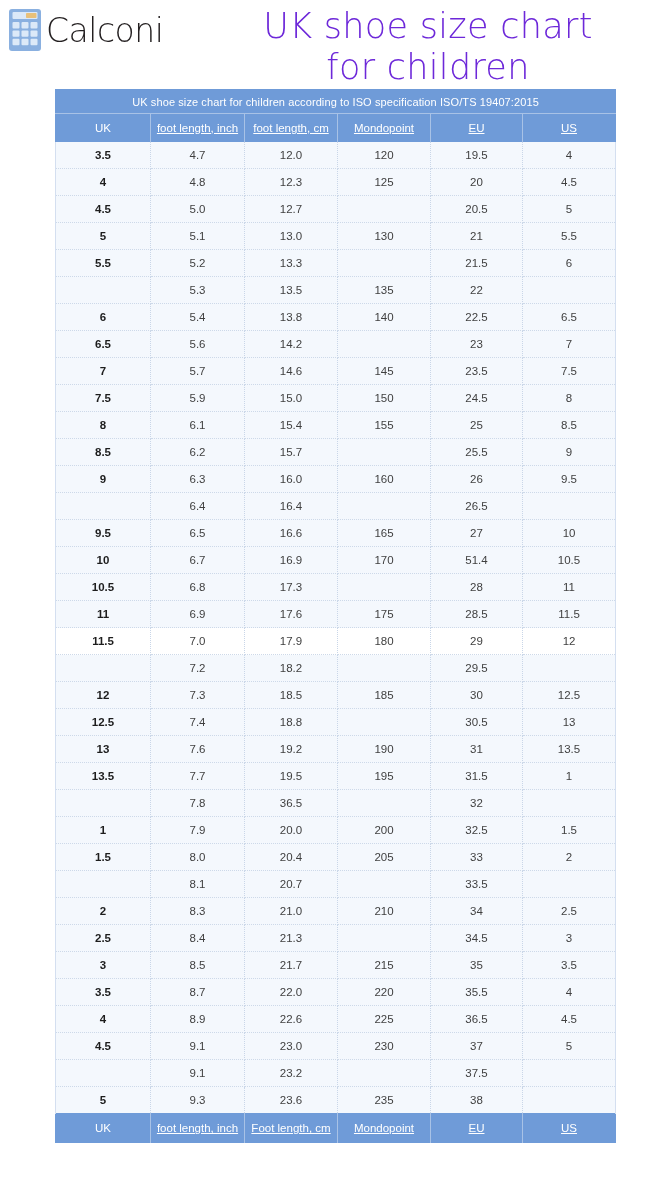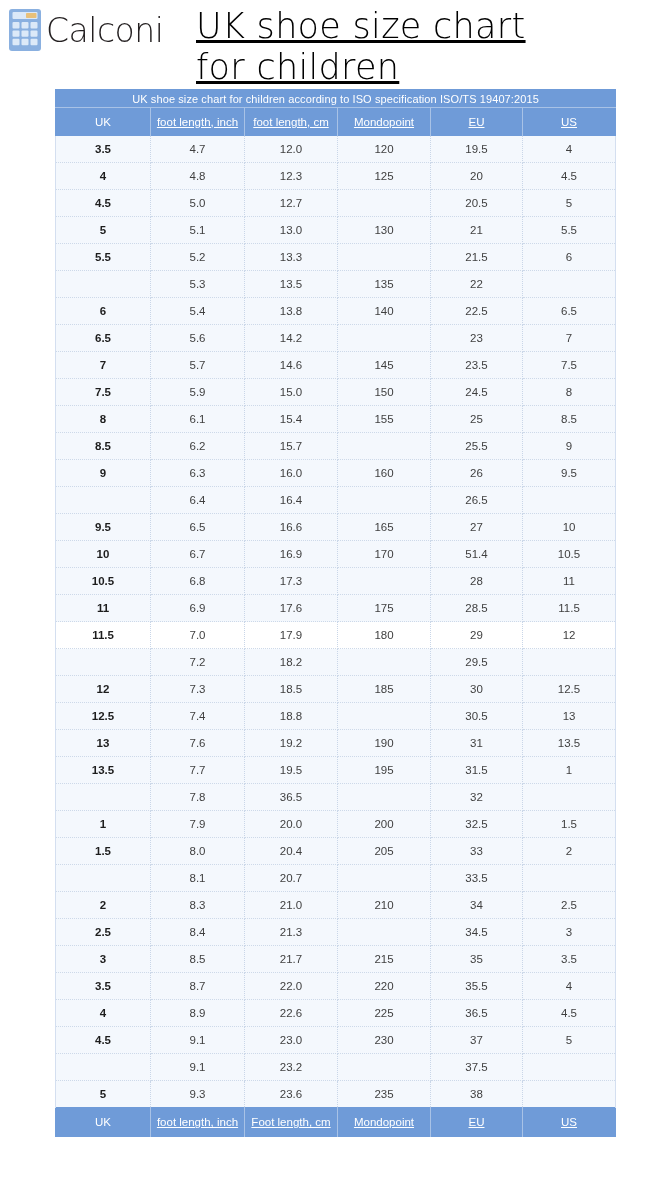--- a/index.html
+++ b/index.html
@@ -45,27 +45,27 @@
     letter-spacing: -0.5px;
     line-height: 1;
     white-space: nowrap;
   }
 
   .page-title {
     position: absolute;
     left: 196px;
     right: 10px;
     top: 6px;
+    text-align: center;
     font-family: "DejaVu Sans", sans-serif;
     font-size: 35px;
     font-weight: 300;
-    color: #000000;
+    color: #6d28d9;
     line-height: 1.18;
     letter-spacing: 0.3px;
-    text-decoration: underline;
   }
   .page-title .t-line { display: block; }
 
   
   .table-wrap {
     position: absolute;
     left: 55px;
     top: 89px;
     width: 560px;
   }
@@ -84,21 +84,21 @@
   table.size-chart col.c-mp   { width: 93px; }
   table.size-chart col.c-eu   { width: 92px; }
   table.size-chart col.c-us   { width: 93px; }
 
   .banner-cell {
     background: #6f9bd8;
     color: #ffffff;
     font-size: 11px;
     font-weight: 400;
     text-align: center;
-    height: 18px;
+    height: 24px;
     padding: 0 4px;
     border: 1px solid #6f9bd8;
     border-bottom: 1px solid #a8c2e6;
     letter-spacing: 0.1px;
   }
 
   .hdr-cell {
     background: #6f9bd8;
     color: #ffffff;
     font-size: 11.5px;

